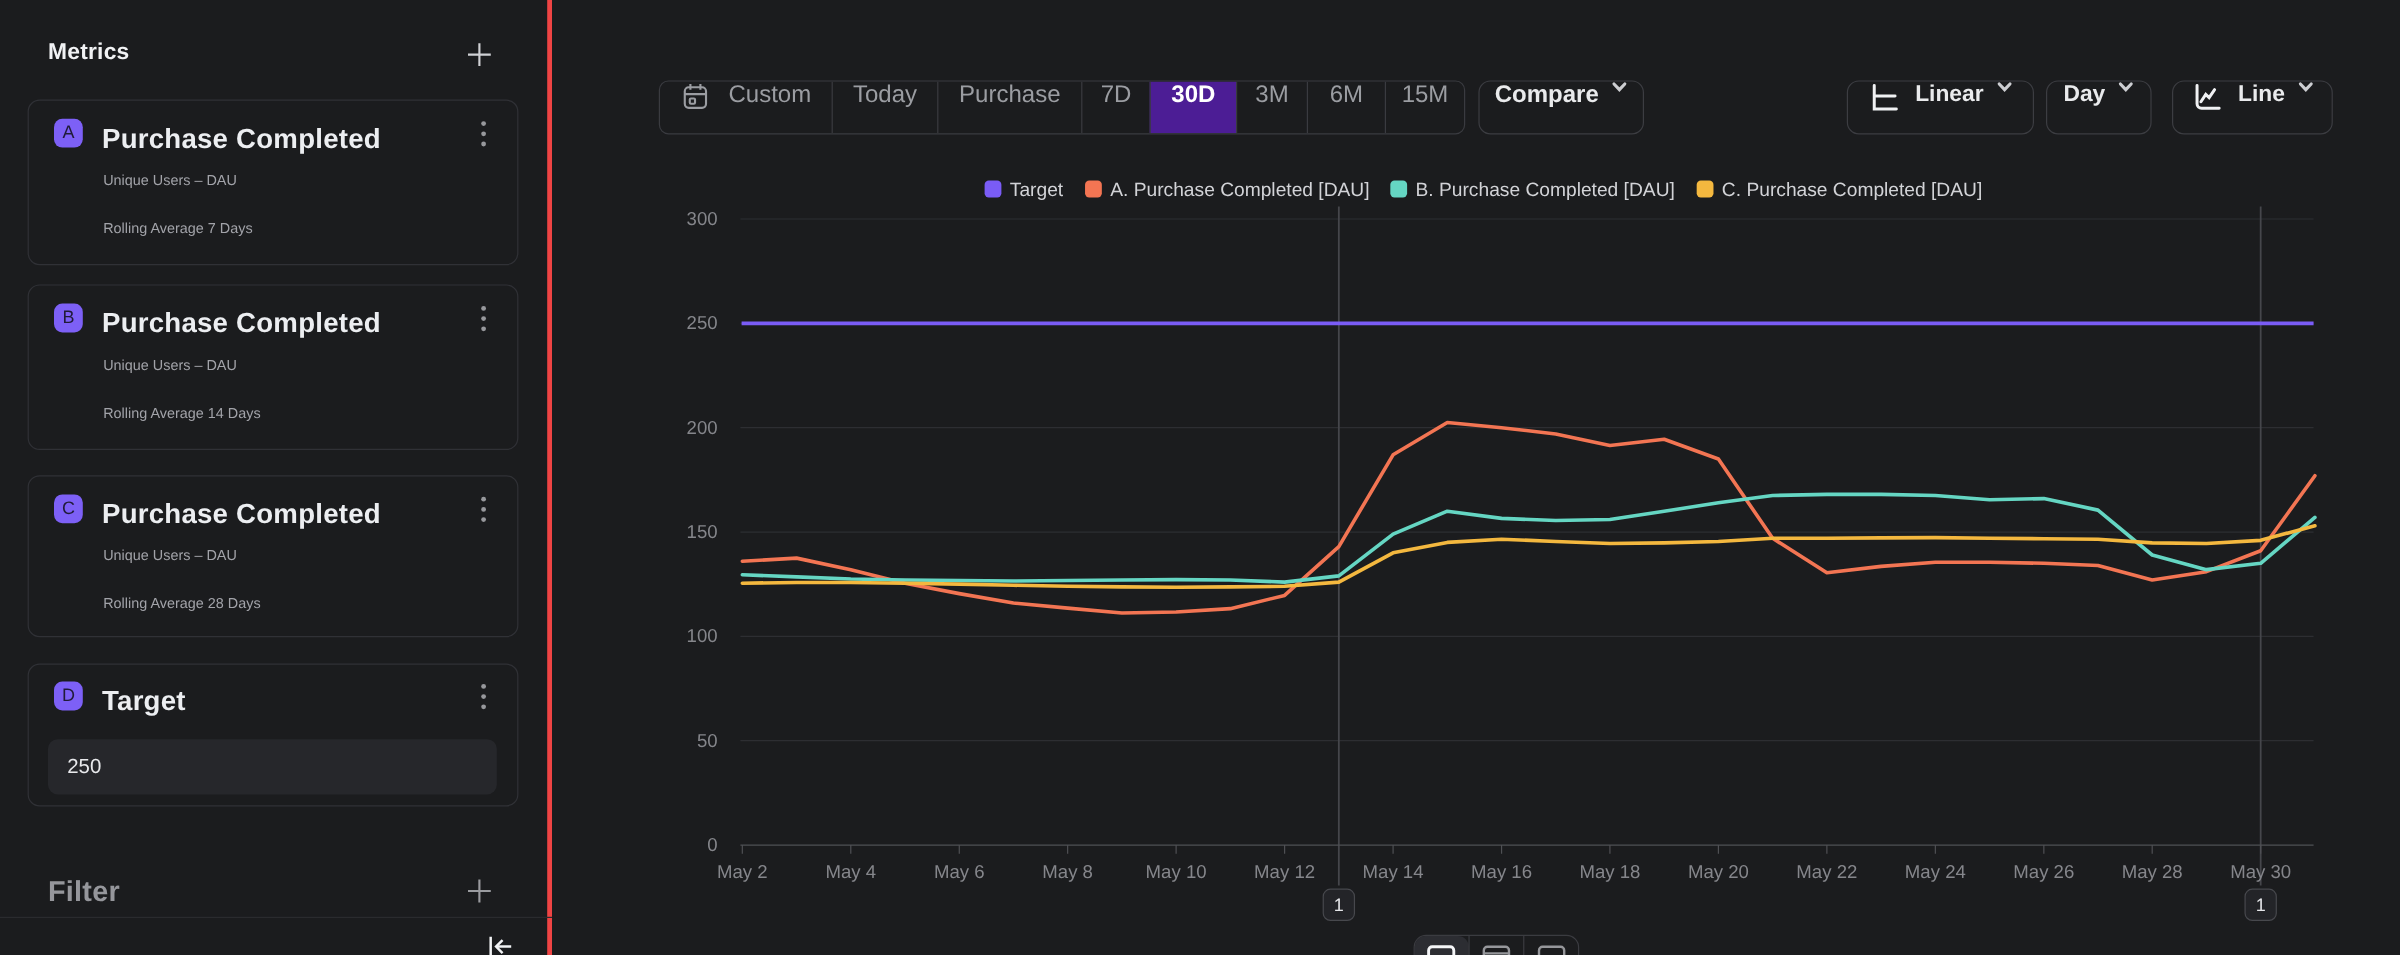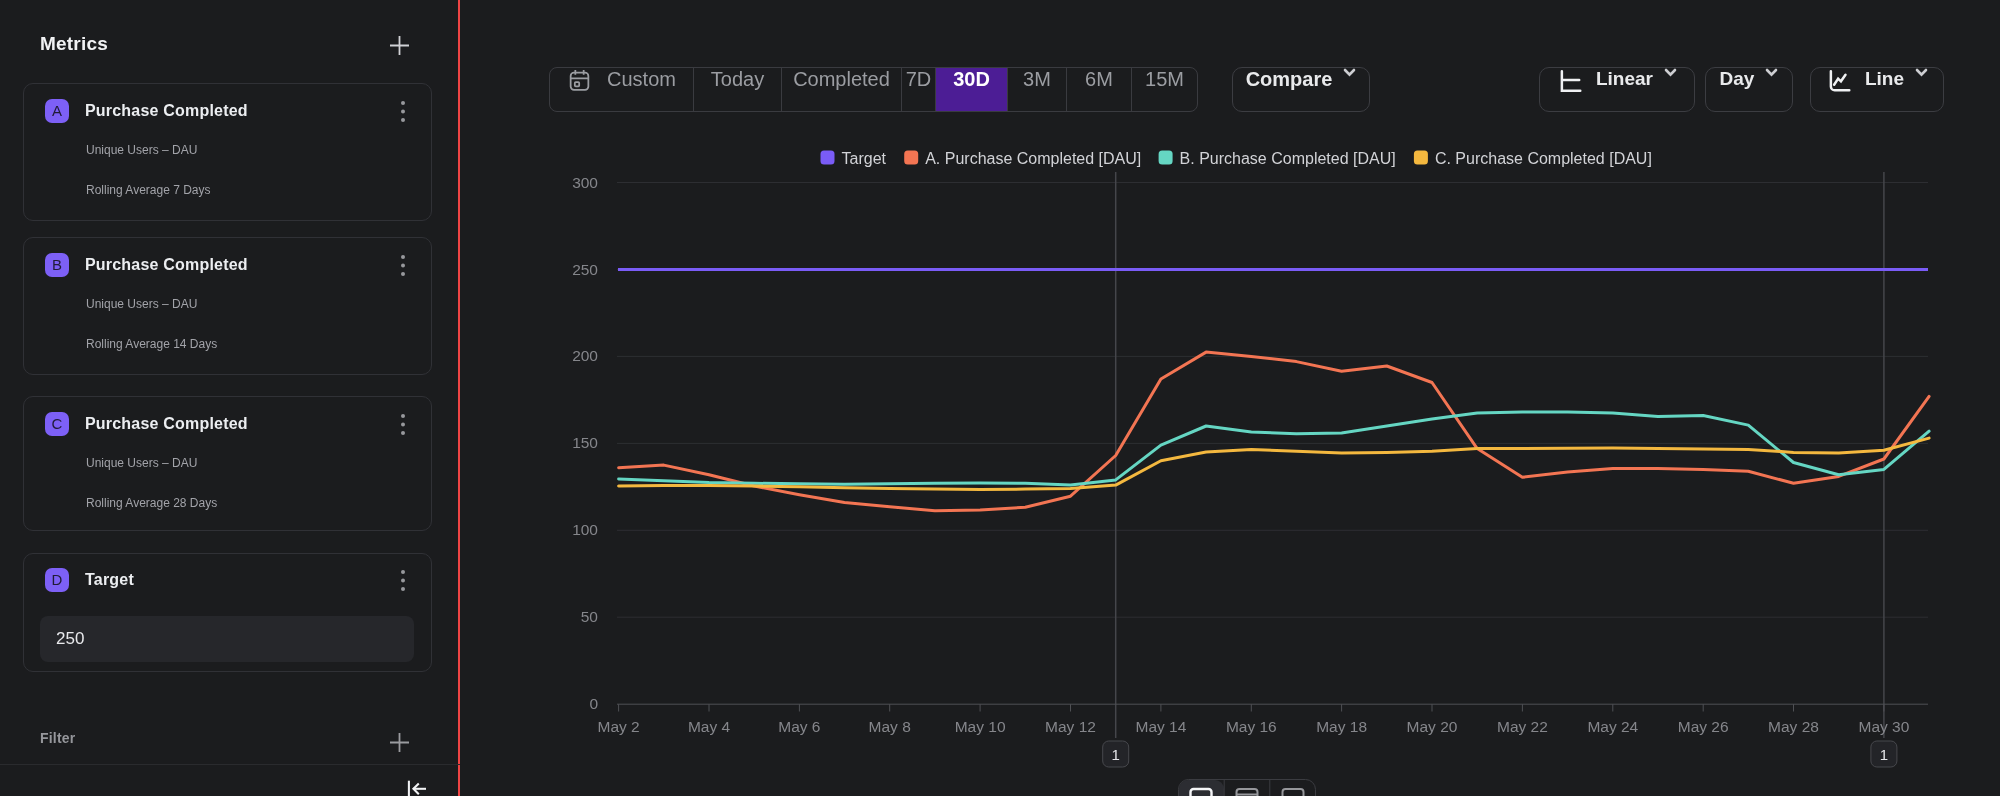--- a/index.html
+++ b/index.html
@@ -1,25 +1,25 @@
 <!DOCTYPE html>
 <html><head><meta charset="utf-8">
 <style>
 * { margin:0; padding:0; box-sizing:border-box; }
 html,body { width:2000px; height:796px; background:#1b1c1e; font-family:"Liberation Sans",sans-serif; overflow:hidden; position:relative; }
-.sidebar { position:absolute; left:0; top:0; width:460px; height:796px; border-right:2px solid #ef4444; }
+.sidebar { position:absolute; left:0; top:0; width:460px; height:796px; border-right:4px solid #ef4444; }
 .metrics-h { position:absolute; left:40px; top:33px; font-size:19px; font-weight:700; color:#f1f2f4; letter-spacing:.2px; }
 .plus { position:absolute; left:389px; top:35px; }
 .card { position:absolute; left:23px; width:409px; border:1px solid #303136; border-radius:10px; }
 .badge { position:absolute; left:21px; width:24px; height:24px; border-radius:7px; background:#7d60f6; color:#201b38; font-size:15px; font-weight:500; text-align:center; line-height:24px; }
-.ctitle { position:absolute; left:61px; font-size:16px; font-weight:600; color:#eceef1; letter-spacing:.2px; }
+.ctitle { position:absolute; left:61px; font-size:23px; font-weight:600; color:#eceef1; letter-spacing:.2px; }
 .csub { position:absolute; left:62px; font-size:12px; color:#a2a3a9; }
 .kebab { position:absolute; right:24px; }
 .tinput { position:absolute; left:16px; top:62px; width:374px; height:46px; background:#26272b; border-radius:8px; color:#e8e9ec; font-size:17px; line-height:46px; padding-left:16px; }
-.filter-h { position:absolute; left:40px; top:730px; font-size:14px; font-weight:700; color:#95969b; letter-spacing:.2px; }
+.filter-h { position:absolute; left:40px; top:730px; font-size:24px; font-weight:700; color:#95969b; letter-spacing:.2px; }
 .sdiv { position:absolute; left:0; top:764px; width:460px; height:1px; background:#2a2b2e; }
 .toolbar-seg { position:absolute; left:549px; top:67px; height:45px; display:flex; border:1px solid #3a3b40; border-radius:8px; overflow:hidden; }
 .seg-item { display:flex; align-items:flex-start; justify-content:center; font-size:20px; color:#9b9da2; height:100%; }
 .seg-item.sep { border-left:1px solid #3a3b40; }
 .seg-item.active { background:#4c1d95; color:#ffffff; font-weight:700; }
 .btn { position:absolute; top:67px; height:45px; border:1px solid #3c3d42; border-radius:10px; display:flex; align-items:flex-start; justify-content:center; font-size:19px; font-weight:600; color:#e9eaec; }
 </style></head>
 <body>
 <div class="sidebar">
   <div class="metrics-h">Metrics</div>
@@ -83,22 +83,22 @@
 
 <div class="toolbar-seg">
 <div class="seg-item" style="width:143px"><svg width="25" height="25" viewBox="0 0 24 24" fill="none" stroke="#9b9da2" stroke-width="1.7" style="margin-right:15px">
         <rect x="3.5" y="4.5" width="17" height="16.5" rx="3.2"></rect>
         <line x1="3.5" y1="10" x2="20.5" y2="10"></line>
         <line x1="8" y1="2" x2="8" y2="6.5"></line>
         <line x1="16" y1="2" x2="16" y2="6.5"></line>
         <rect x="7.5" y="13.5" width="4.2" height="4.2" rx="0.9"></rect>
       </svg>Custom</div>
 <div class="seg-item sep" style="width:88px">Today</div>
-<div class="seg-item sep" style="width:120px">Completed</div>
-<div class="seg-item sep" style="width:34px">7D</div>
+<div class="seg-item sep" style="width:120px">Purchase</div>
+<div class="seg-item sep" style="width:57px">7D</div>
 <div class="seg-item active sep" style="width:72px">30D</div>
 <div class="seg-item sep" style="width:59px">3M</div>
 <div class="seg-item sep" style="width:65px">6M</div>
 <div class="seg-item sep" style="width:66px">15M</div>
 </div>
 <div class="btn" style="left:1232px;width:138px;font-size:20px">Compare<svg width="13" height="9" viewBox="0 0 13 9" fill="none" stroke="#cdced2" stroke-width="2.6" stroke-linecap="round" style="margin-left:11px">
       <path d="M2 2 L6.5 6.7 L11 2"></path>
     </svg></div>
 <div class="btn" style="left:1539px;width:156px"><svg width="26" height="26" viewBox="0 0 24 24" fill="none" stroke="#f0f1f3" stroke-width="2.3" stroke-linecap="round" style="margin-right:13px">
       <path d="M4.5 3 V21 H21.5"></path>

